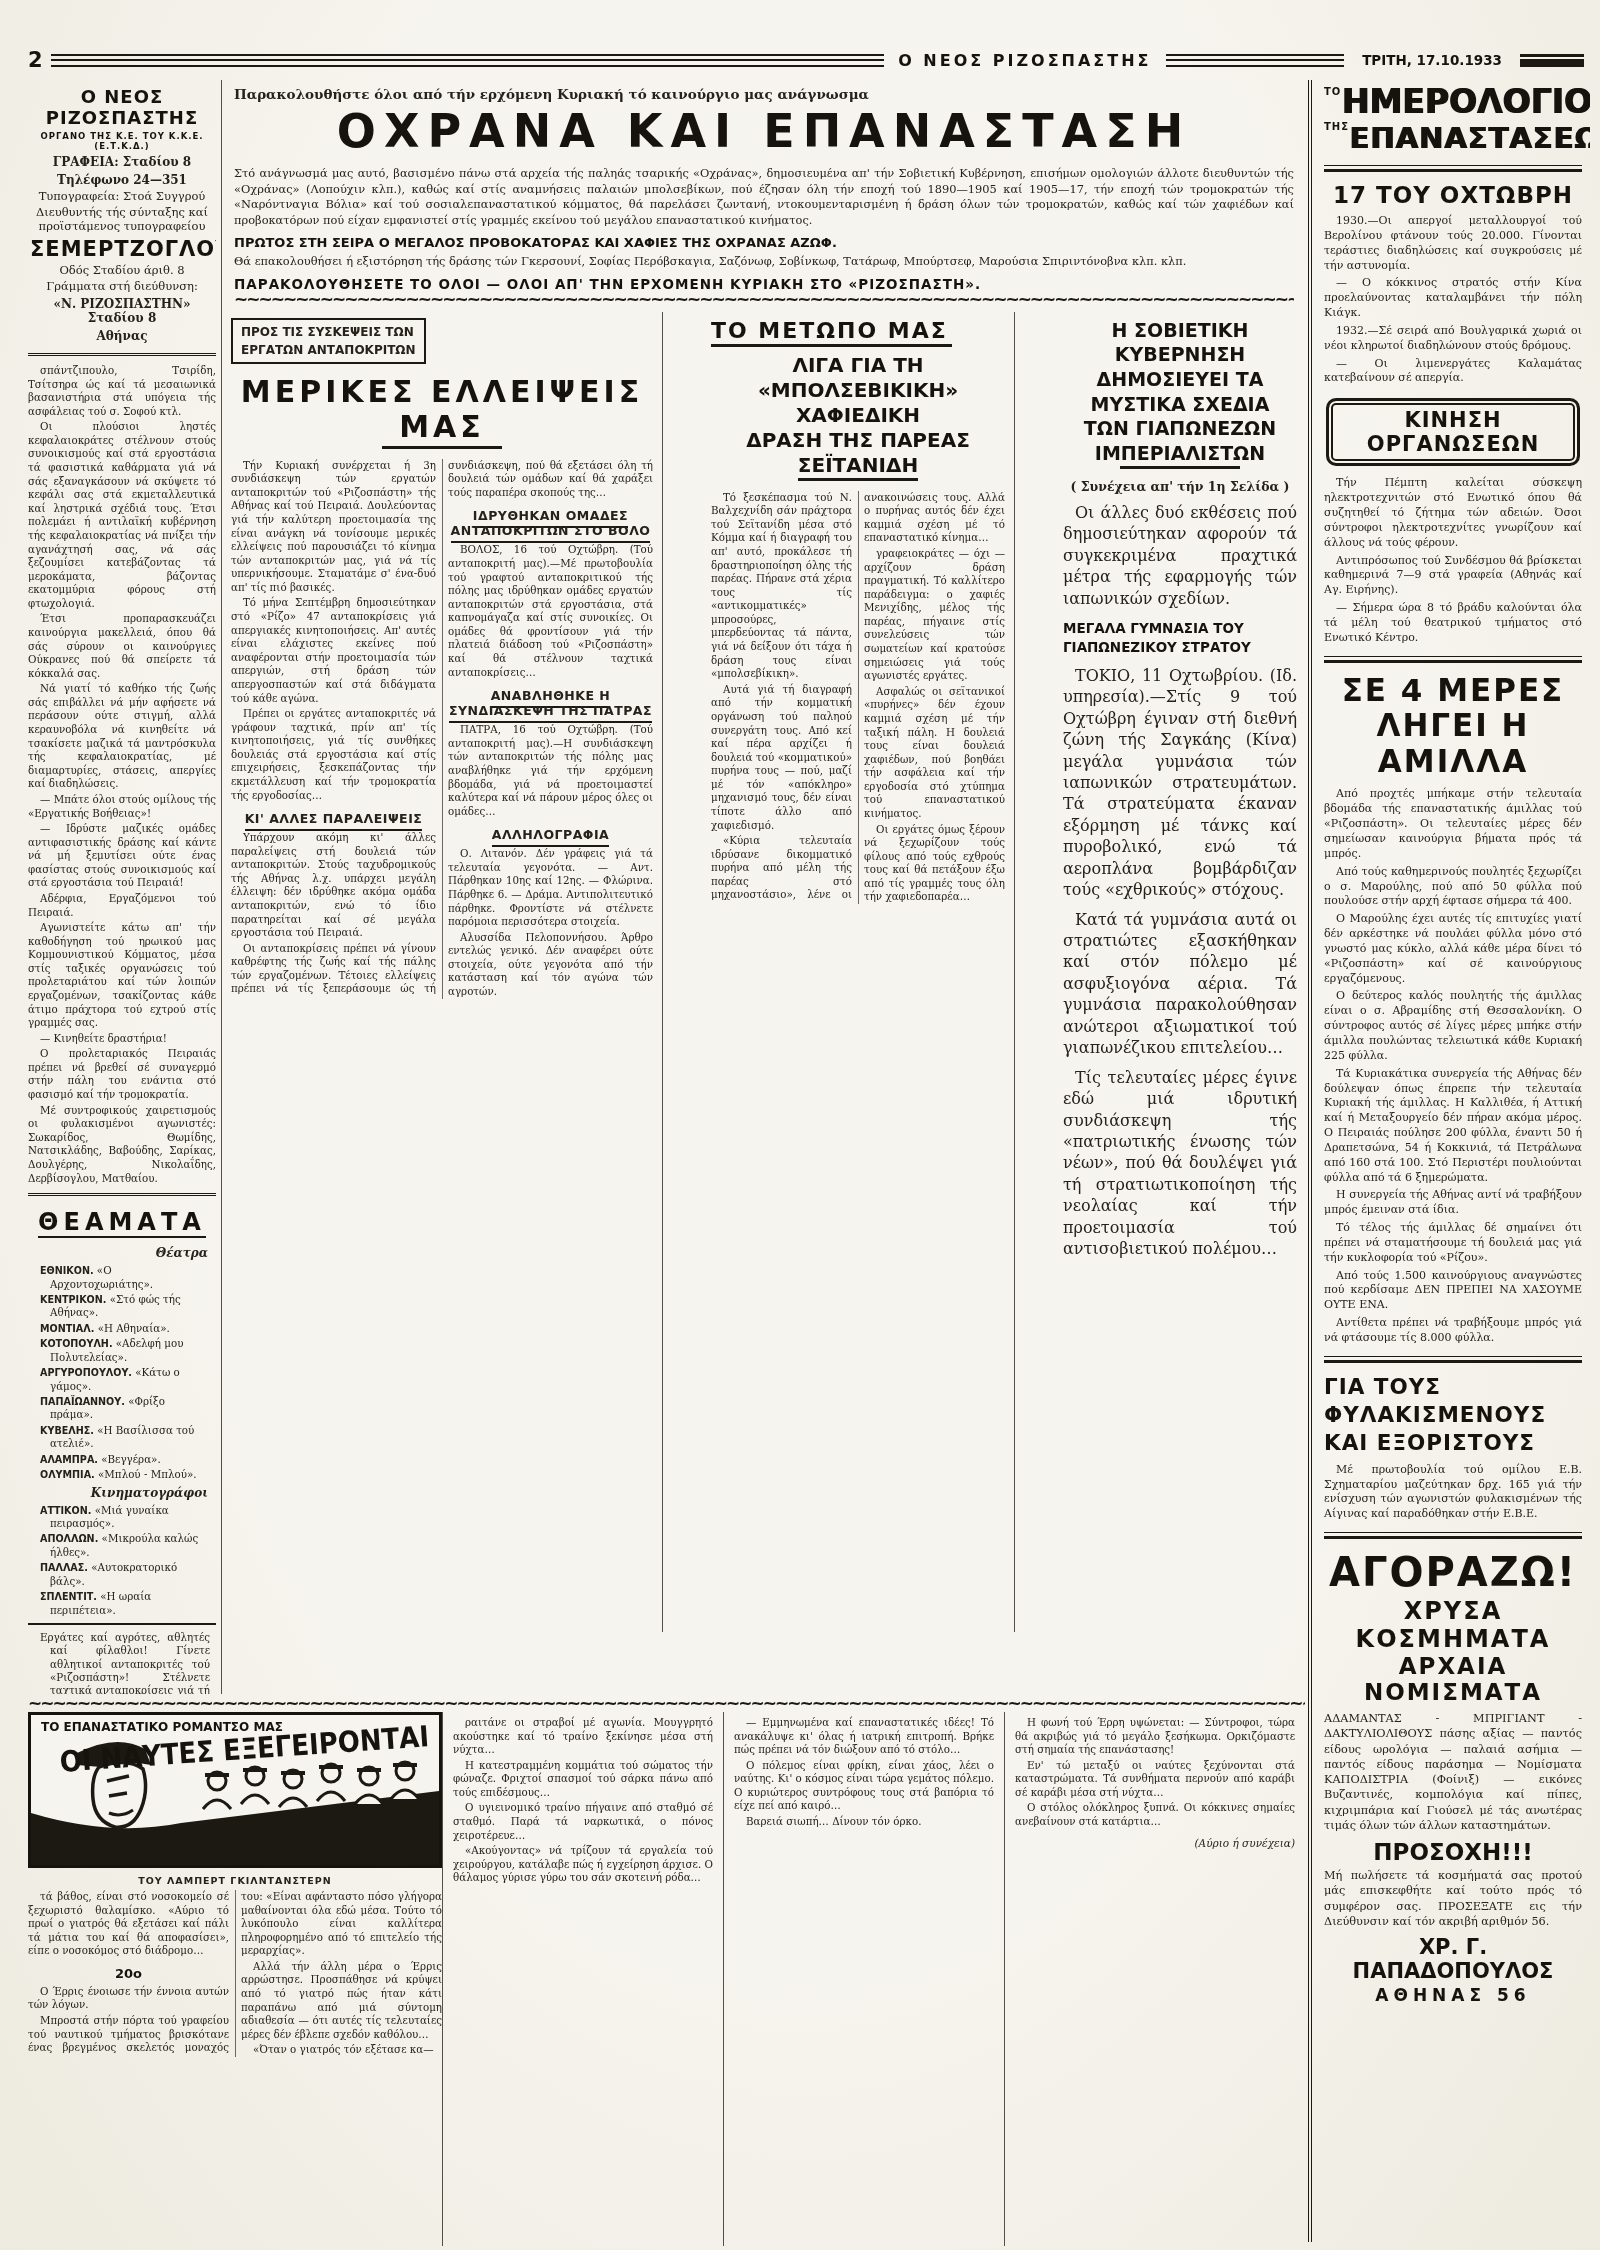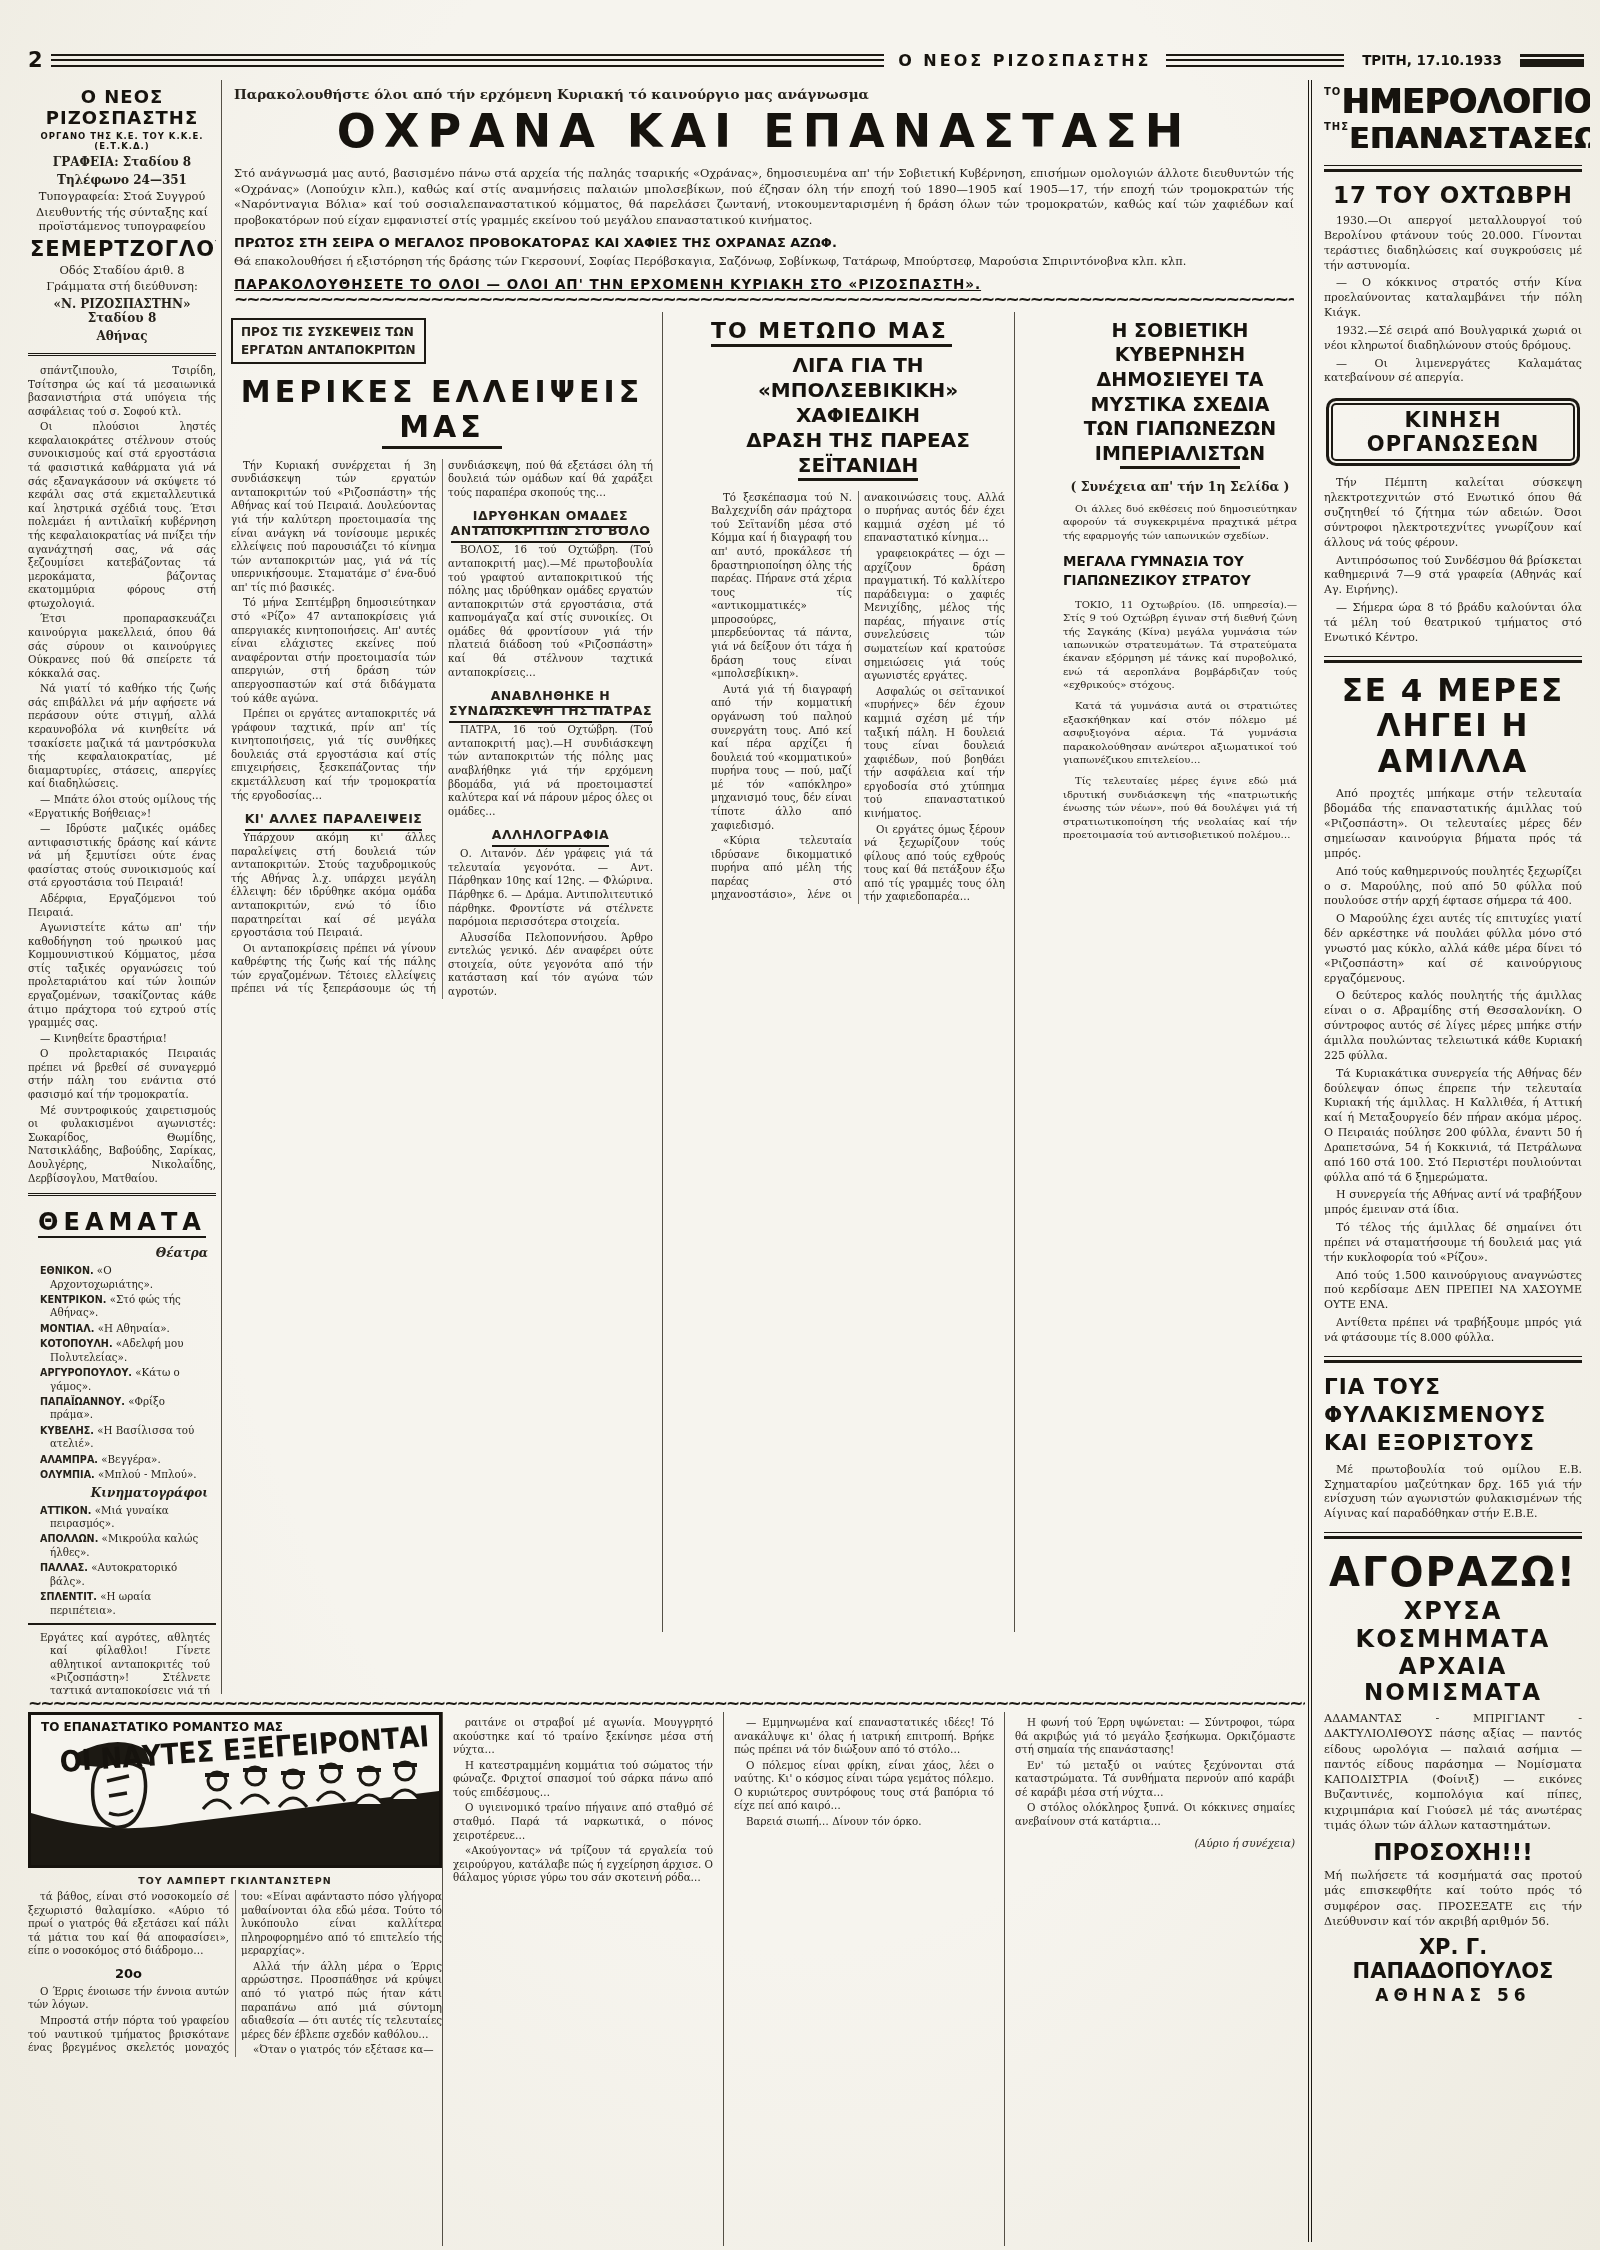--- a/index.html
+++ b/index.html
@@ -28,31 +28,31 @@
   .wavy{font:bold 17px "DejaVu Sans",sans-serif;letter-spacing:-2px;line-height:10px;height:14px;overflow:hidden;white-space:nowrap;color:#1c1913;}
   
   .mast{box-sizing:border-box;text-align:center;padding:6px 2px 2px;}
   .mast .t1{font:bold 18px "DejaVu Sans",sans-serif;letter-spacing:1px;}
   .mast .t2{font:bold 8.5px "DejaVu Sans",sans-serif;letter-spacing:1px;margin-top:3px;}
   .mast .t3{font:bold 12px "DejaVu Serif",serif;margin-top:4px;}
   .mast .t4{font:11.5px "DejaVu Serif",serif;margin-top:2px;}
   .mast .dir{font:bold 21px "DejaVu Sans",sans-serif;margin-top:4px;letter-spacing:1px;}
   
   .body10 p{margin:0 0 2px;text-indent:12px;font-size:10.3px;line-height:1.32;text-align:justify;}
-  .body11 p{margin:8px 0 3px;text-indent:12px;font-size:10px;line-height:1.34;text-align:justify;}
+  .body11 p{margin:8px 0 3px;text-indent:12px;font-size:16px;line-height:1.34;text-align:justify;}
   .cols2{column-count:2;column-gap:12px;column-rule:1px solid #6e685c;}
   .subhead{font:bold 12.5px "DejaVu Sans",sans-serif;text-align:center;margin:9px 0 5px;letter-spacing:0.5px;}
   .subhead u{text-decoration:none;border-bottom:2px solid #1c1913;padding-bottom:3px;}
   
   .lead{padding:4px 12px 0;}
   .lead .kick{font:bold 13.5px "DejaVu Serif",serif;margin:2px 0 2px;}
   .lead h1{font:bold 46px "DejaVu Sans",sans-serif;letter-spacing:8px;text-align:center;margin:2px 0 8px;}
   .lead .b{font-size:11.4px;line-height:1.38;text-align:justify;margin:0 0 6px;}
   .lead .series{font:bold 13px "DejaVu Sans",sans-serif;margin:6px 0 4px;}
-  .lead .call{font:bold 13.5px "DejaVu Sans",sans-serif;letter-spacing:1px;margin:2px 0 2px;text-decoration:underline;}
+  .lead .call{font:bold 13.5px "DejaVu Sans",sans-serif;letter-spacing:1px;margin:2px 0 2px;}
   
   .articles-row{display:flex;align-items:stretch;margin-top:4px;height:1320px;}
   .art{box-sizing:border-box;padding:2px 9px;overflow:hidden;}
   .art + .art{border-left:1px solid #555046;padding-left:48px;}
   .a-short{width:440px;}
   .a-seit{width:352px;}
   .a-sov{flex:1;}
   .kickbox{display:inline-block;border:2px solid #1c1913;padding:3px 8px;font:bold 12px "DejaVu Sans",sans-serif;line-height:1.5;margin:4px 0 6px;}
   .h-short{font:bold 30px "DejaVu Sans",sans-serif;letter-spacing:4px;text-align:center;margin:4px 0 2px;}
   .h-under{width:120px;border-top:3px solid #1c1913;margin:0 auto 10px;}

